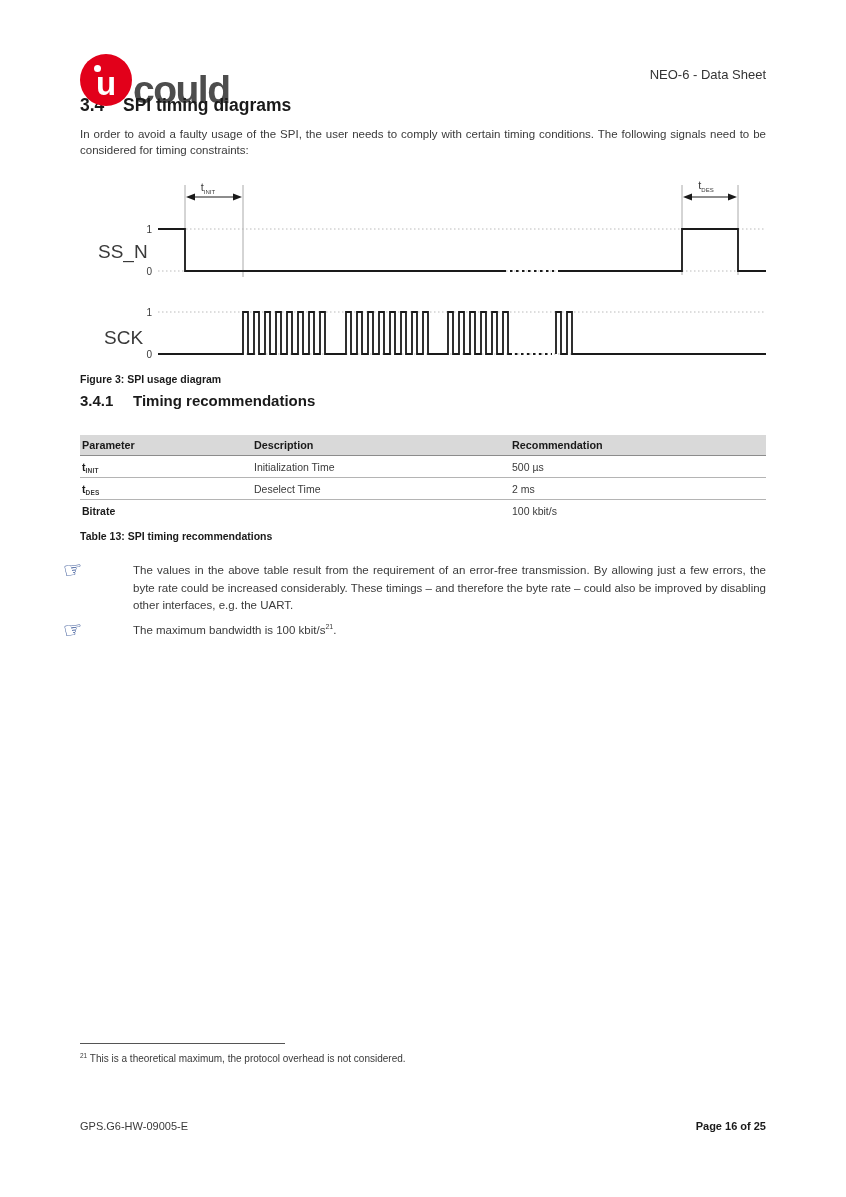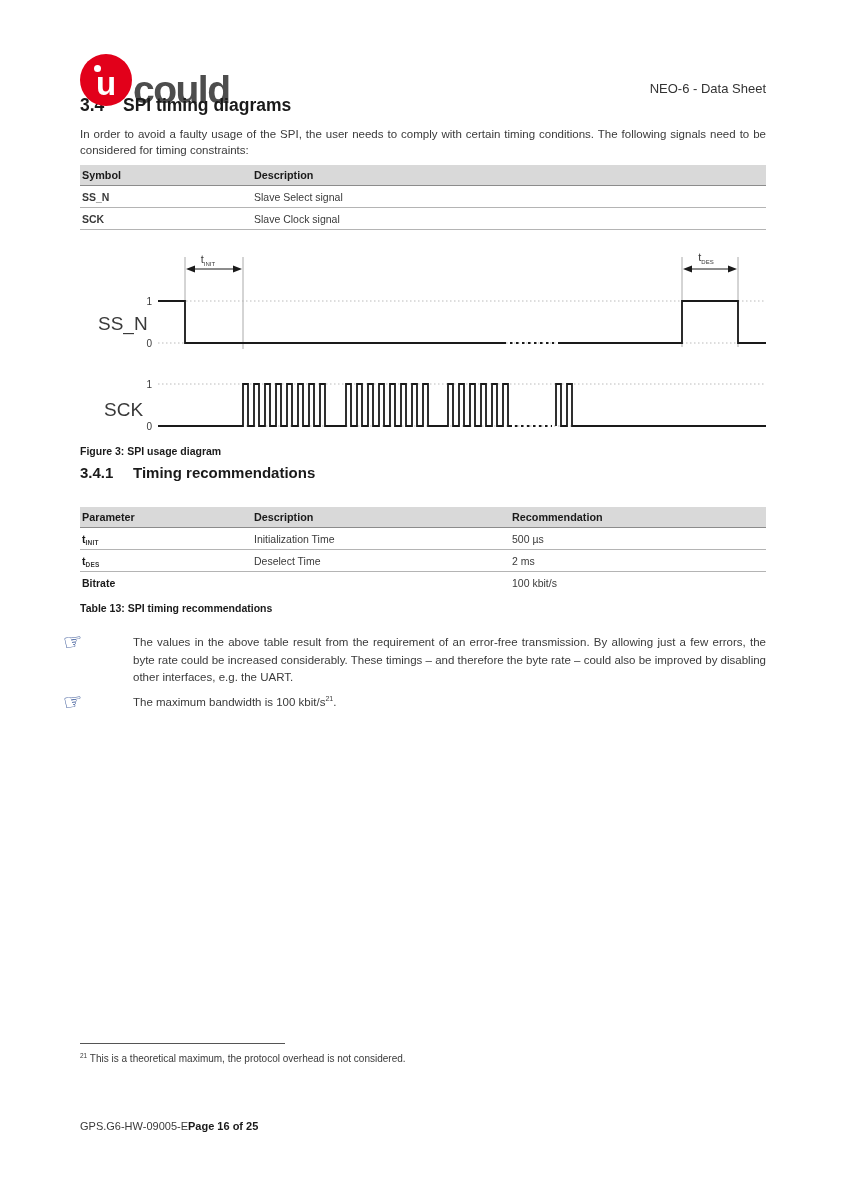--- a/index.html
+++ b/index.html
@@ -7,21 +7,21 @@
   body { font-family:"Liberation Sans", sans-serif; color:#3a3a3a; }
   .page { position:relative; width:846px; height:1197px; margin:0 auto; background:#fff; overflow:hidden; }
 
   
   .header { padding-top:54px; margin:0 80px; height:57px; display:flex; justify-content:space-between; align-items:flex-start; }
   .logo { display:flex; align-items:flex-end; }
   .logo-circle { position:relative; width:52px; height:52px; border-radius:50%; background:#e2001a; }
   .logo-u { position:absolute; left:50%; top:55%; transform:translate(-50%,-50%); color:#fff; font-weight:bold; font-size:33px; line-height:1; }
   .logo-dot { position:absolute; left:14px; top:11px; width:7px; height:7px; border-radius:50%; background:#fff; }
   .logo-blox { font-weight:bold; font-size:39px; line-height:0.82; color:#4d4d4d; letter-spacing:-1.5px; margin-left:1px; }
-  .doc-title { margin-top:27px; font-size:13px; color:#333; }
+  .doc-title { margin-top:13px; font-size:13px; color:#333; }
 
   
   h1.sec { margin:38px 80px 0; font-size:17.5px; color:#1a1a1a; display:flex; }
   h1.sec .num { width:43px; }
   h2.sec { margin:7px 80px 0; font-size:15px; color:#1a1a1a; display:flex; }
   h2.sec .num { width:53px; }
   p.body-text { margin:10px 80px 0; font-size:11.5px; line-height:16px; text-align:justify; color:#3a3a3a; }
 
   
   table.doc { margin:7px 80px 0; width:686px; border-collapse:collapse; font-size:10.5px; }
@@ -43,21 +43,21 @@
   .note { display:flex; margin-bottom:7px; }
   .note-icon { width:73px; flex:0 0 73px; font-size:22px; line-height:20px; color:#2e4d91; transform:rotate(-8deg); transform-origin:left top; padding-left:2px; }
   .note-text { flex:1; font-size:11.5px; line-height:17.5px; text-align:justify; color:#3a3a3a; }
   sup.fn { font-size:7px; vertical-align:super; line-height:0; }
 
   
   .footnote { position:absolute; left:80px; top:1043px; width:686px; }
   .footnote-rule { width:205px; border-top:1px solid #555; margin-bottom:8px; }
   .footnote-text { font-size:10px; color:#3a3a3a; }
   .footnote-text sup { font-size:6.5px; vertical-align:super; }
-  .footer { position:absolute; left:80px; right:80px; top:1120px; display:flex; font-size:11px; }
+  .footer { position:absolute; left:80px; right:80px; top:1120px; display:flex; justify-content:space-between; font-size:11px; }
   .footer .doc-number { color:#3a3a3a; }
   .footer .page-number { font-weight:bold; color:#1a1a1a; }
 
   
   .sig-name { font-size:19px; fill:#3a3a3a; }
   .lvl { font-size:10px; fill:#3a3a3a; }
   .ann { font-size:11px; fill:#3a3a3a; }
   .ann-sub { font-size:6px; fill:#3a3a3a; }
 </style>
 </head>
@@ -75,36 +75,20 @@
     </div>
     <div class="doc-title">NEO-6 - Data Sheet</div>
   </div>
 
   <h1 class="sec">
     <span class="num">3.4</span>
     <span>SPI timing diagrams</span>
   </h1>
   <p class="body-text">In order to avoid a faulty usage of the SPI, the user needs to comply with certain timing conditions. The following signals need to be considered for timing constraints:</p>
 
-  <table class="doc">
-    <tbody>
-        <tr>
-      <th class="c1">Symbol</th>
-      <th>Description</th>
-    </tr>
-    <tr class="lined">
-      <td class="param bold">SS_N</td>
-      <td>Slave Select signal</td>
-    </tr>
-    <tr class="lined">
-      <td class="param bold">SCK</td>
-      <td>Slave Clock signal</td>
-    </tr>
-  </tbody>
-    </table>
 
   <div class="figure-wrap">
     <svg width="686" height="192" viewBox="80 318 686 192" xmlns="http://www.w3.org/2000/svg">
 
       <g stroke="#a0a0a0" stroke-width="0.9">
         <line x1="185" y1="331" x2="185" y2="417"></line>
         <line x1="243" y1="331" x2="243" y2="423"></line>
         <line x1="682" y1="331" x2="682" y2="421"></line>
         <line x1="738" y1="331" x2="738" y2="421"></line>
       </g>

